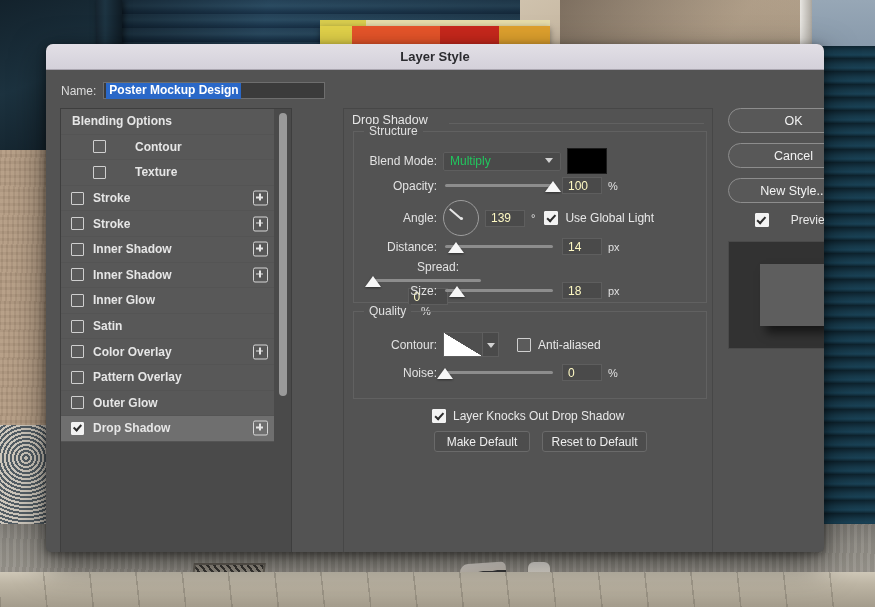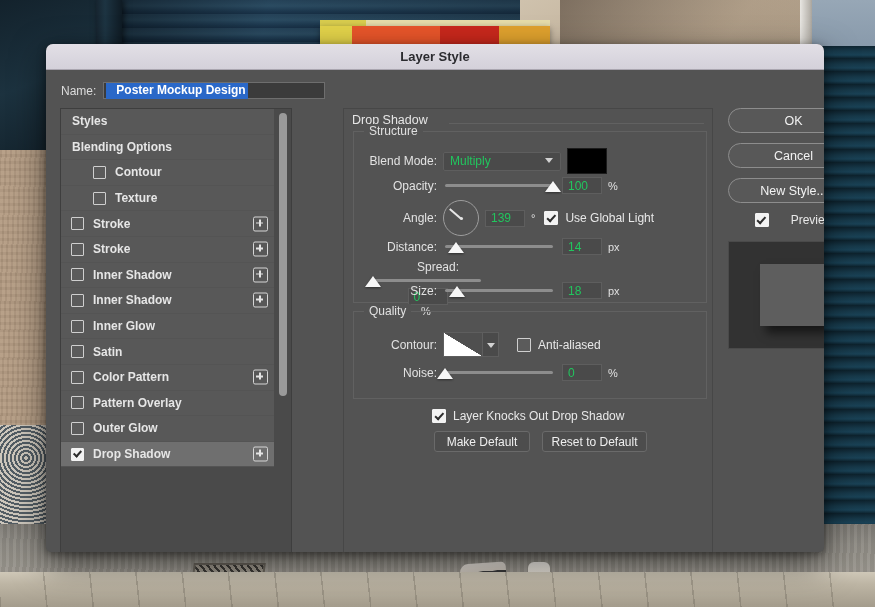--- a/index.html
+++ b/index.html
@@ -202,21 +202,21 @@
     border: 1px solid #6e6e6e;
     display: flex; align-items: center;
     padding: 0 2px;
     box-sizing: border-box;
   }
   #name-value {
     background: #2a68c8;
     color: #fff;
     font-size: 12px;
     font-weight: bold;
-    padding: 1px 2px 2px 10px;
+    padding: 1px 2px 2px 3px;
     line-height: 13px;
     white-space: nowrap;
   }
 
   
   #styles-panel {
     position: absolute; left: 14px; top: 38px;
     width: 232px; height: 482px;
     background: #4a4a4a;
     border: 1px solid #3e3e3e;
@@ -232,21 +232,21 @@
     display: flex; align-items: center;
     padding-left: 10px;
     box-sizing: border-box;
     background: #585858;
     color: #e6e6e6;
     font-size: 12px;
     font-weight: bold;
     position: relative;
   }
   .srow.header { padding-left: 11px; }
-  .srow.indent { padding-left: 32px; }
+  .srow.indent { padding-left: 32px; gap: 20px; }
   .srow.selected { background: #6f6f6f; }
   .srow .cb {
     width: 11px; height: 11px;
     background: #5b5b5b;
     border: 1px solid #cfcfcf;
     margin-right: 9px;
     flex: none;
     position: relative;
     border-radius: 1px;
   }
@@ -353,21 +353,21 @@
     border: 1px solid #1c1c1c;
   }
 
   .numfield {
     height: 17px;
     background: #4a4a4a;
     border: 1px solid #5e5e5e;
     display: flex; align-items: center;
     padding-left: 5px;
     font-size: 12px;
-    color: #22c55e;
+    color: #fef9c3;
     box-sizing: border-box;
   }
   .unit { font-size: 11px; color: #e0e0e0; margin-left: 6px; }
 
   .slider { position: relative; height: 14px; }
   .slider .track {
     position: absolute; top: 5px; left: 0; right: 0;
     height: 3px;
     background: #8d8d8d;
     border-radius: 2px;
@@ -533,23 +533,20 @@
     <div id="name-row">
       <span id="name-label">Name:</span>
       <div id="name-field">
         <span id="name-value">Poster Mockup Design</span>
       </div>
     </div>
 
     <div id="styles-panel">
       <div id="styles-list">
           <div class="srow header">
-            <span class="lbl">Styles</span>
-          </div>
-          <div class="srow header">
             <span class="lbl">Blending Options</span>
           </div>
           <div class="srow indent">
             <span class="cb"></span>
             <span class="lbl">Contour</span>
           </div>
           <div class="srow indent">
             <span class="cb"></span>
             <span class="lbl">Texture</span>
           </div>
@@ -576,21 +573,21 @@
           <div class="srow">
             <span class="cb"></span>
             <span class="lbl">Inner Glow</span>
           </div>
           <div class="srow">
             <span class="cb"></span>
             <span class="lbl">Satin</span>
           </div>
           <div class="srow">
             <span class="cb"></span>
-            <span class="lbl">Color Pattern</span>
+            <span class="lbl">Color Overlay</span>
             <span class="plus"></span>
           </div>
           <div class="srow">
             <span class="cb"></span>
             <span class="lbl">Pattern Overlay</span>
           </div>
           <div class="srow">
             <span class="cb"></span>
             <span class="lbl">Outer Glow</span>
           </div>

